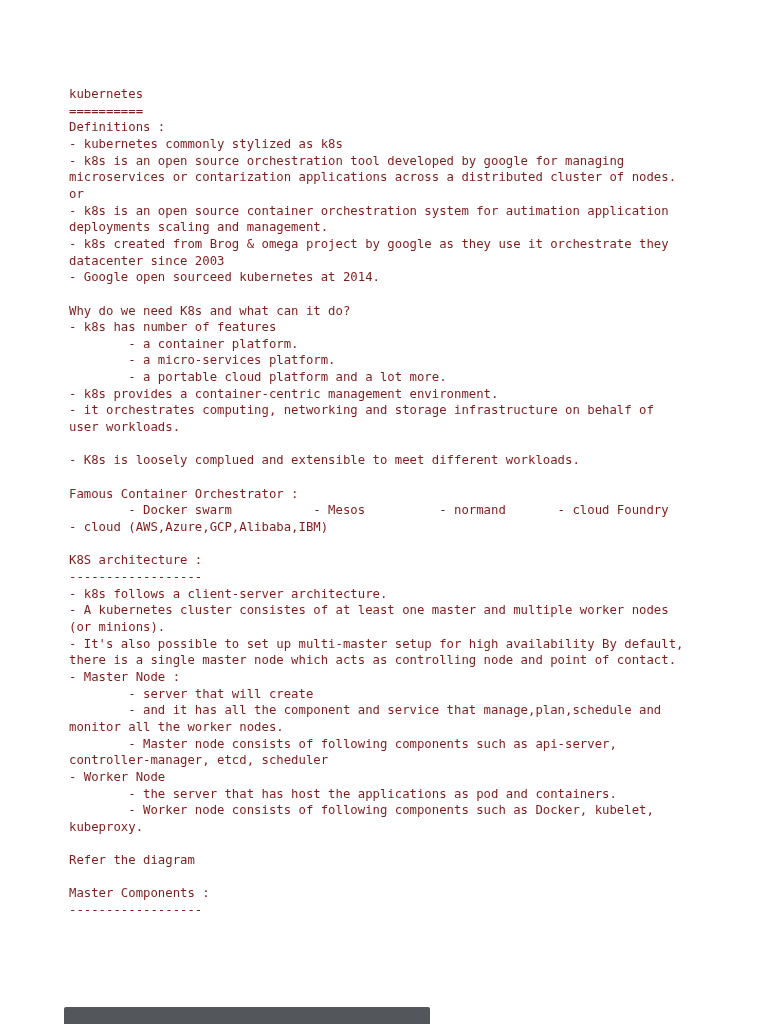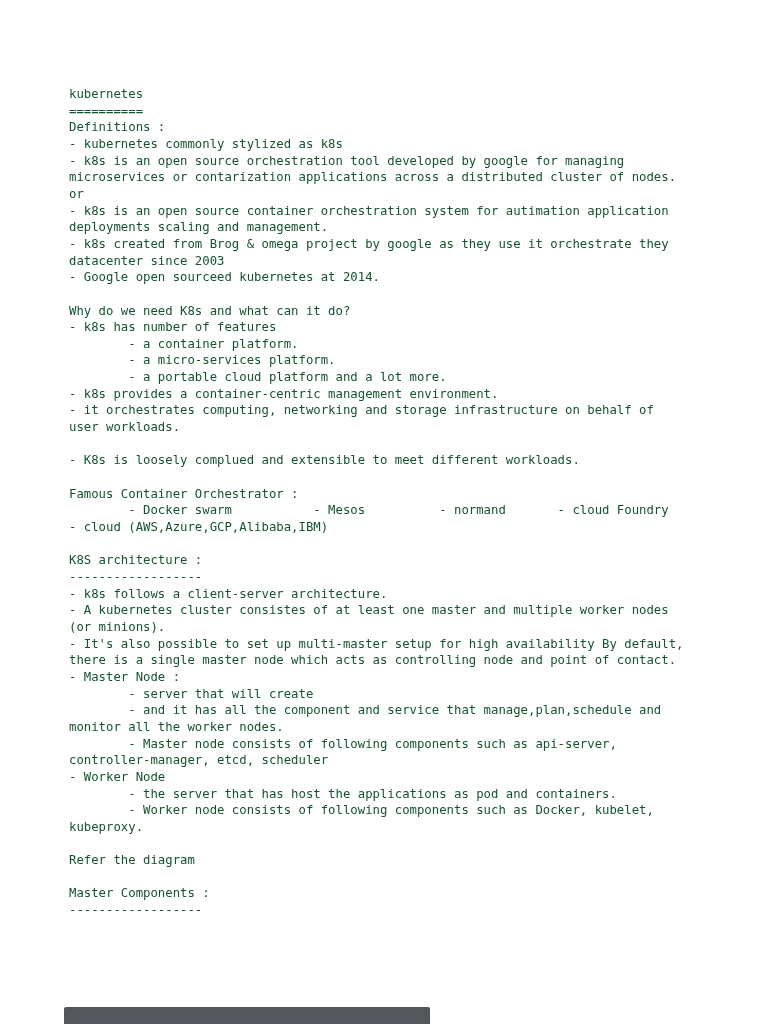--- a/index.html
+++ b/index.html
@@ -19,21 +19,21 @@
     inset: 0;
     background: #ffffff;
   }
   .doc-text {
     position: absolute;
     left: 69px;
     top: 86px;
     font-family: "DejaVu Sans Mono", "Liberation Mono", monospace;
     font-size: 12.3px;
     line-height: 16.65px;
-    color: #14532d;
+    color: #7f1d1d;
     white-space: pre;
   }
   .line {
     min-height: 16.65px;
     white-space: pre;
   }
   .bottom-bar {
     position: absolute;
     left: 64px;
     top: 1007px;

